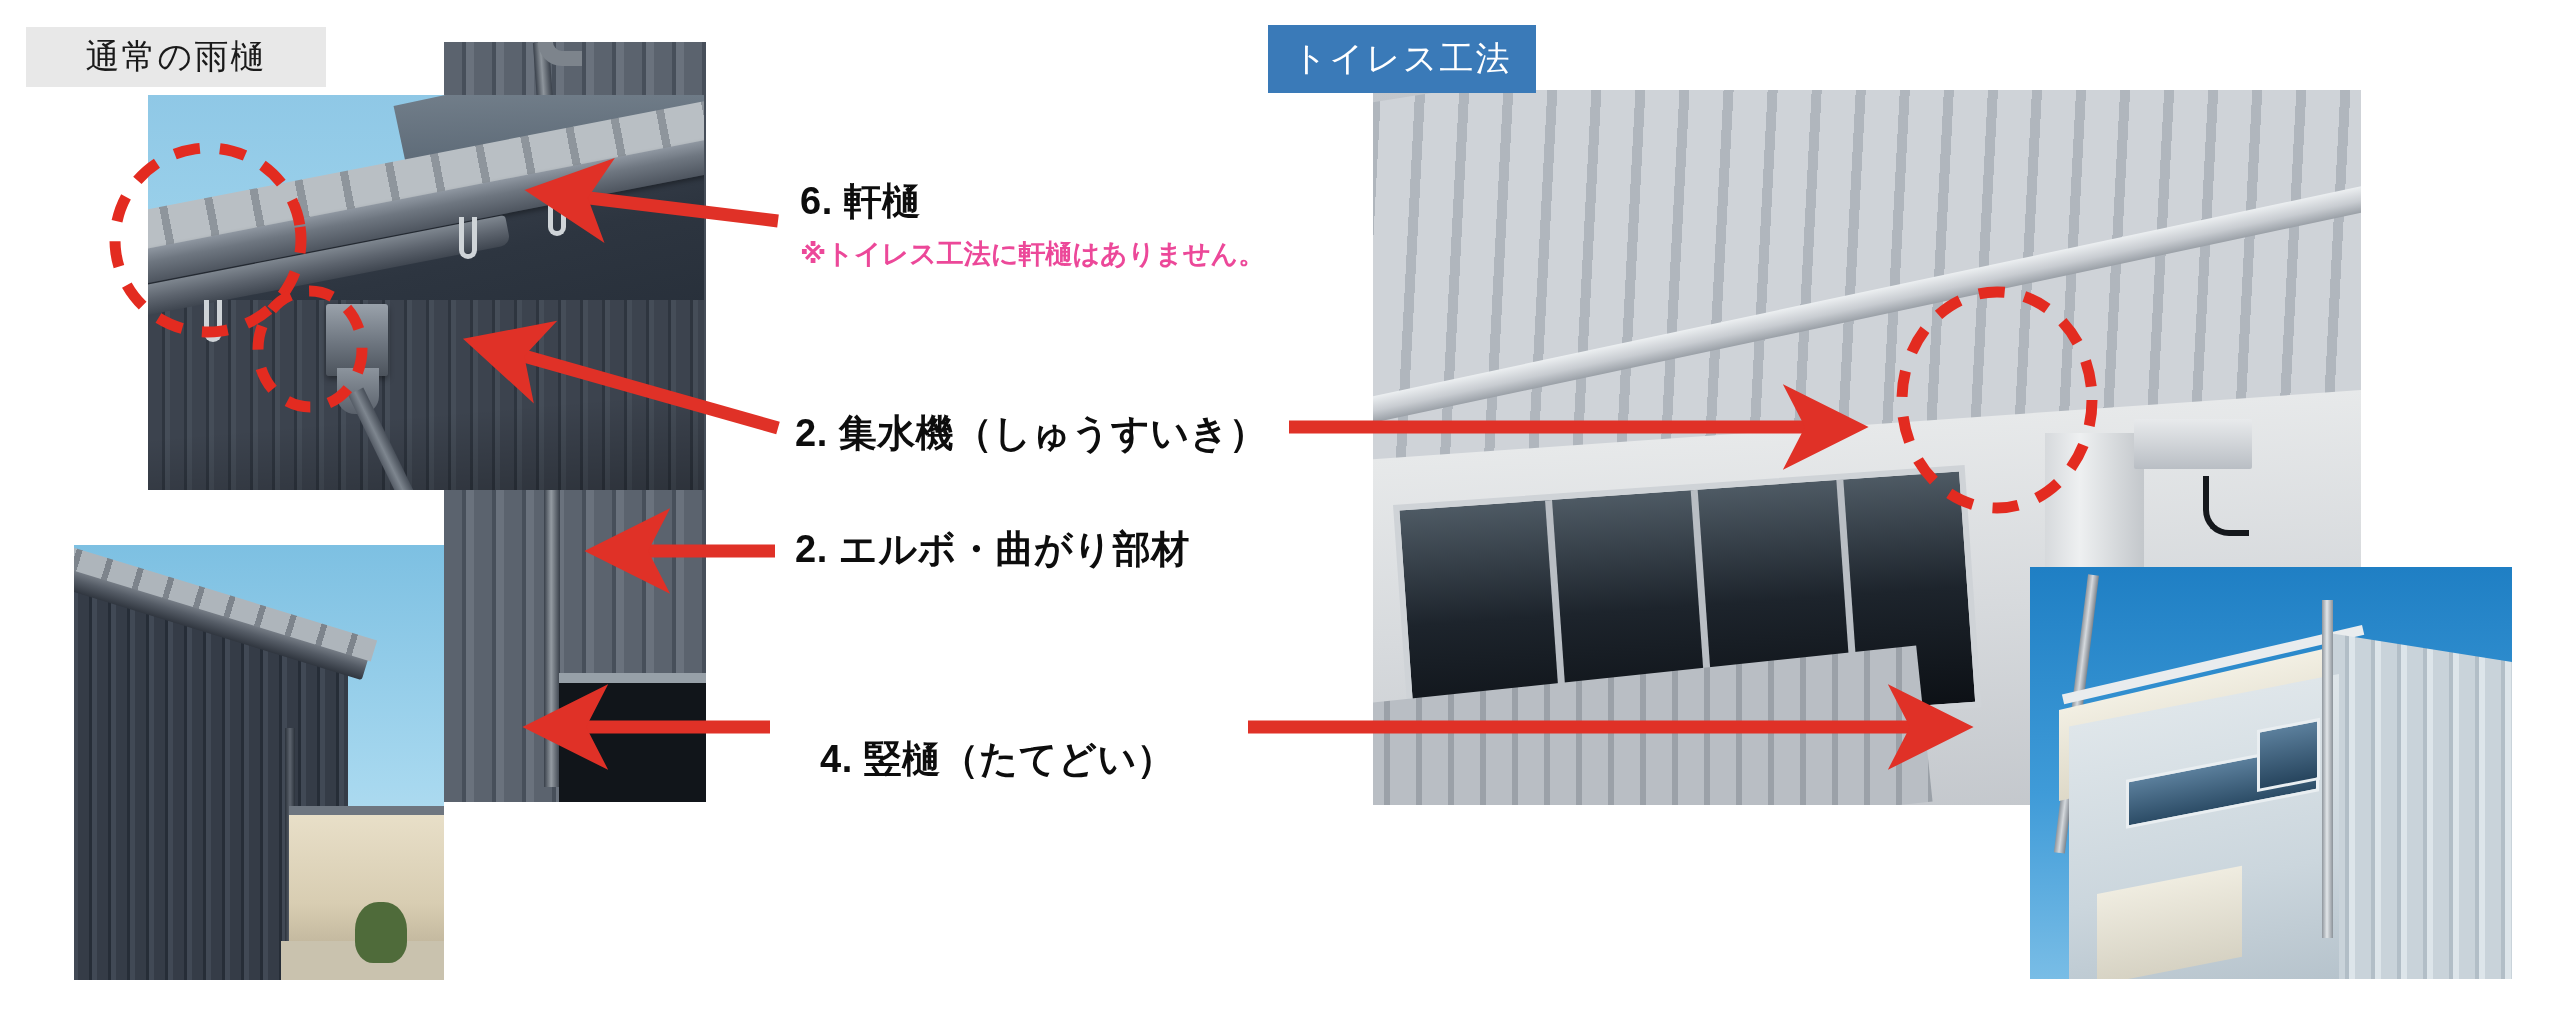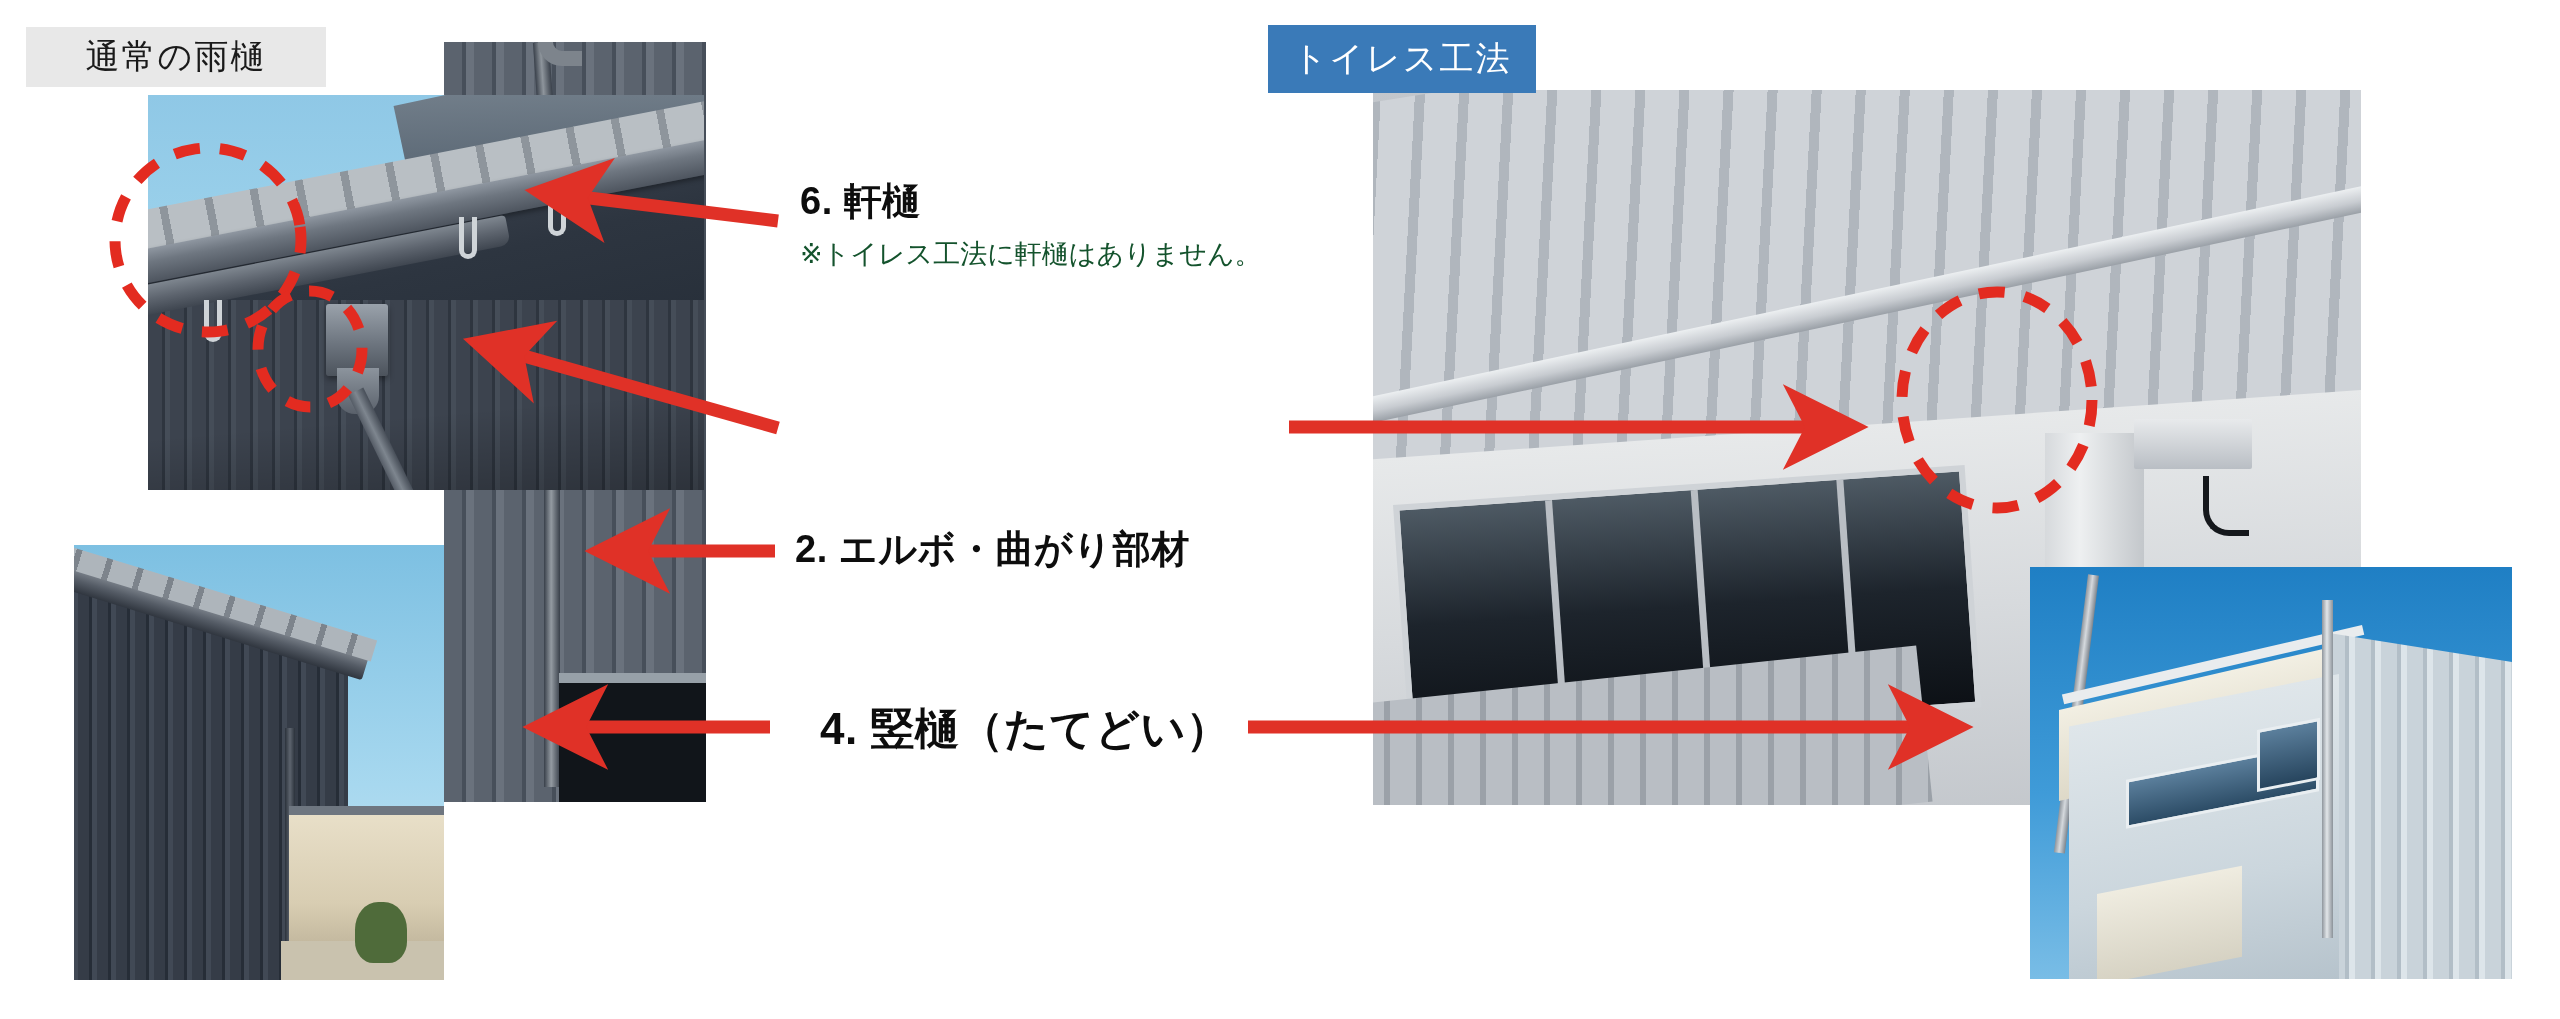--- a/index.html
+++ b/index.html
@@ -284,24 +284,24 @@
 
   .item-label {
     position: absolute;
     font-weight: bold;
     color: #0d0d0d;
     white-space: nowrap;
     letter-spacing: 0.5px;
   }
   #label-1 { left: 800px; top: 176px;  font-size: 38px; }
   #note-1  { position:absolute; left: 800px; top: 236px; font-size: 27px;
-             font-weight: normal; color:#14532d; white-space: nowrap; }
+             font-weight: bold; color:#ec4899; white-space: nowrap; }
   #label-2 { left: 795px; top: 408px; font-size: 38px; }
   #label-3 { left: 795px; top: 524px; font-size: 38px; }
-  #label-4 { left: 820px; top: 700px; font-size: 44px; }
+  #label-4 { left: 820px; top: 734px; font-size: 38px; }
 
   
   #overlay {
     position: absolute; left: 0; top: 0;
     width: 2560px; height: 1019px;
     pointer-events: none;
   }
 </style>
 </head>
 <body>
@@ -377,20 +377,21 @@
   </div>
 
   <div class="caption-chip" id="chip-normal">通常の雨樋</div>
 
   <div class="caption-chip" id="chip-toiless">トイレス工法</div>
 
   <div class="item-label" id="label-1">6. 軒樋</div>
 
   <div id="note-1">※トイレス工法に軒樋はありません。</div>
 
+  <div class="item-label" id="label-2">2. 集水機（しゅうすいき）</div>
 
   <div class="item-label" id="label-3">2. エルボ・曲がり部材</div>
 
   <div class="item-label" id="label-4">4. 竪樋（たてどい）</div>
 
   <svg id="overlay" viewBox="0 0 2560 1019">
     <defs>
       <marker id="ah" markerWidth="7" markerHeight="7" refX="5.4" refY="3.5" orient="auto" markerUnits="strokeWidth">
         <path d="M0,0.2 L6.6,3.5 L0,6.8 L1.7,3.5 Z" fill="#e03127"></path>
       </marker>

